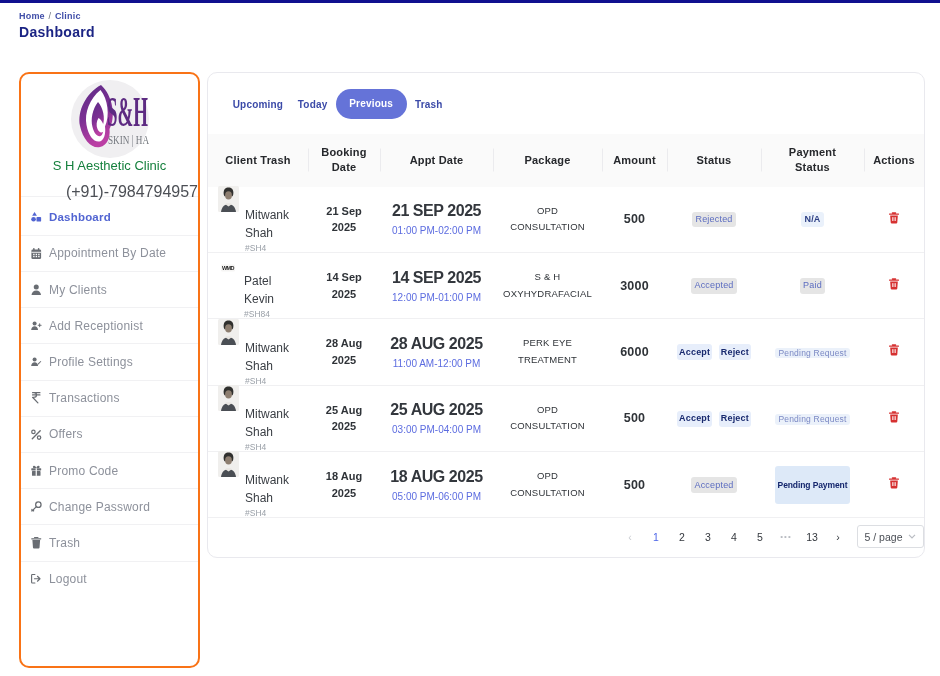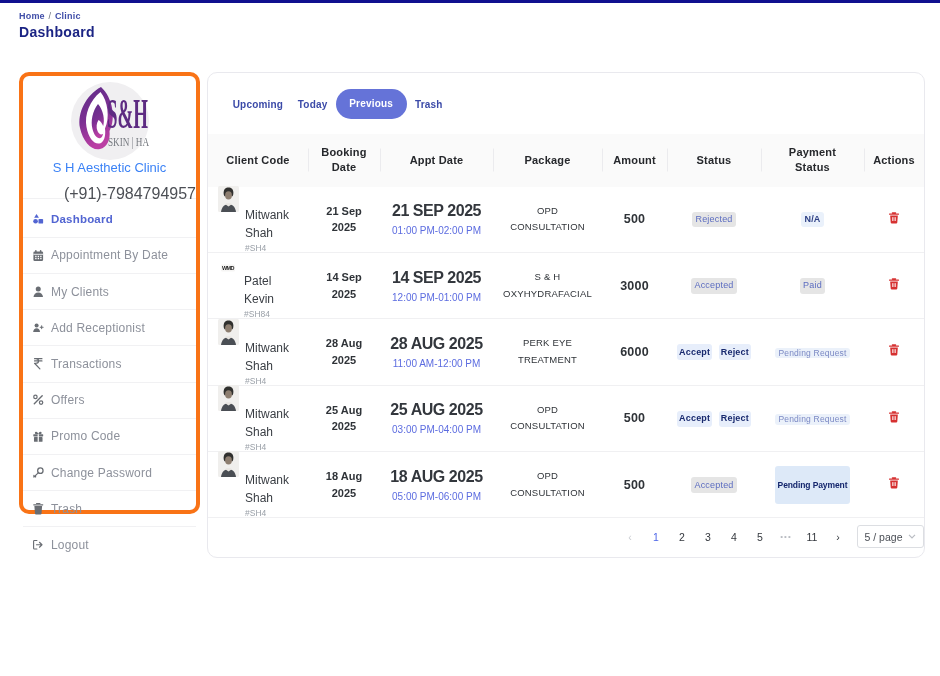--- a/index.html
+++ b/index.html
@@ -3,23 +3,23 @@
 <meta charset="utf-8">
 <style>
 * { margin:0; padding:0; box-sizing:border-box; }
 html,body { width:940px; height:676px; background:#fff; font-family:"Liberation Sans", sans-serif; overflow:hidden; }
 .topbar { position:absolute; left:0; top:0; width:940px; height:3px; background:#10108f; }
 .crumbs { position:absolute; left:19px; top:11px; font-size:9px; color:#3f4da8; font-weight:bold; letter-spacing:.2px; }
 .crumbs .sep { color:#6b7280; font-weight:normal; padding:0 1px; }
 .pagetitle { position:absolute; left:19px; top:24px; font-size:14px; font-weight:bold; color:#1b2484; letter-spacing:.3px; }
 
 
-.sidebar { position:absolute; left:19px; top:72px; width:181px; height:442px; background:#fff; border:4px solid #f97316; border-radius:10px; }
+.sidebar { position:absolute; left:19px; top:72px; width:181px; height:596px; background:#fff; border:2px solid #f97316; border-radius:10px; }
 .logo { position:absolute; left:50%; top:6px; transform:translateX(-50%); }
-.clinic { position:absolute; top:84px; width:100%; text-align:center; font-size:13px; color:#3b82f6; }
+.clinic { position:absolute; top:84px; width:100%; text-align:center; font-size:13px; color:#15803d; }
 .phone { position:absolute; top:109px; width:100%; text-align:right; font-size:16px; color:#4c4f55; }
 .menu { position:absolute; top:124.7px; left:0; width:100%; list-style:none; }
 .menu li.first { border-top:none; }
 .menu li { height:36.2px; display:flex; align-items:center; padding-left:10px; border-top:1px solid #f1f1f3; font-size:12px; color:#8d919b; letter-spacing:.2px; }
 
 .menu li .mi { width:11px; height:13px; margin-right:7px; display:flex; align-items:center; justify-content:center; color:#696d73; flex:0 0 11px; }
 .menu li .mi svg { width:10.5px; height:11.5px; }
 .menu li.active { color:#5265d2; font-weight:bold; font-size:11.5px; }
 .menu li.active .mi { color:#5265d2; }
 
@@ -120,20 +120,27 @@
           </svg>
         </span>My Clients</li>
     <li><span class="mi">
           <svg width="16" height="13" viewBox="0 0 16 13">
             <circle cx="5.5" cy="3.1" r="3.1" fill="currentColor"></circle>
             <path d="M0.2 13 C0.5 9.4 2.6 7.3 5.5 7.3 C8.4 7.3 10.5 9.4 10.8 13 Z" fill="currentColor"></path>
             <path d="M13.2 3.4 v4.4 M11 5.6 h4.4" stroke="currentColor" stroke-width="1.6" stroke-linecap="round"></path>
           </svg>
         </span>Add Receptionist</li>
     <li><span class="mi">
+          <svg width="16" height="13" viewBox="0 0 16 13">
+            <circle cx="5.5" cy="3.1" r="3.1" fill="currentColor"></circle>
+            <path d="M0.2 13 C0.5 9.4 2.6 7.3 5.5 7.3 C8.4 7.3 10.5 9.4 10.8 13 Z" fill="currentColor"></path>
+            <path d="M14.6 5.2 l1.1 1.1 -4.3 4.3 -1.6 0.5 0.5 -1.6 Z" fill="currentColor"></path>
+          </svg>
+        </span>Profile Settings</li>
+    <li><span class="mi">
           <svg width="11" height="14" viewBox="0 0 11 14">
             <path d="M1 0.8 h9 M1 3.6 h9 M2.5 0.8 c4.5 0 4.5 5.6 0 5.6 h-1.5 l6.5 6.8" stroke="currentColor" stroke-width="1.5" fill="none" stroke-linecap="round" stroke-linejoin="round"></path>
           </svg>
         </span>Transactions</li>
     <li><span class="mi">
           <svg width="13" height="13" viewBox="0 0 13 13">
             <path d="M11.4 1.6 L1.6 11.4" stroke="currentColor" stroke-width="1.7" stroke-linecap="round"></path>
             <circle cx="3" cy="3" r="2.1" stroke="currentColor" stroke-width="1.5" fill="none"></circle>
             <circle cx="10" cy="10" r="2.1" stroke="currentColor" stroke-width="1.5" fill="none"></circle>
           </svg>
@@ -169,21 +176,21 @@
 </div>
 
 <div class="main">
   <div class="tabs">
     <span class="tab" style="left:24.7px;">Upcoming</span>
     <span class="tab" style="left:89.8px;">Today</span>
     <span class="tab pill" style="left:127.6px;">Previous</span>
     <span class="tab" style="left:207px;">Trash</span>
   </div>
   <div class="thead">
-    <div class="th c1">Client Code</div>
+    <div class="th c1">Client Trash</div>
     <div class="th c2">Booking<br>Date</div>
     <div class="th c3">Appt Date</div>
     <div class="th c4">Package</div>
     <div class="th c5">Amount</div>
     <div class="th c6">Status</div>
     <div class="th c7">Payment<br>Status</div>
     <div class="th c8">Actions</div>
   </div>
 
   <div class="row" style="top:113.5px;">
@@ -334,21 +341,21 @@
   </div>
 
   <div class="pager">
     <span class="pg lt">‹</span>
     <span class="pg cur">1</span>
     <span class="pg">2</span>
     <span class="pg">3</span>
     <span class="pg">4</span>
     <span class="pg">5</span>
     <span class="pg dots">•••</span>
-    <span class="pg">11</span>
+    <span class="pg">13</span>
     <span class="pg">›</span>
     <span class="psel">5 / page <span class="chev">
           <svg width="8" height="5" viewBox="0 0 8 5">
             <path d="M1 0.8 L4 3.8 L7 0.8" stroke="#b9bcc2" stroke-width="1.2" fill="none"></path>
           </svg>
         </span></span>
   </div>
 </div>
 
 </body></html>

